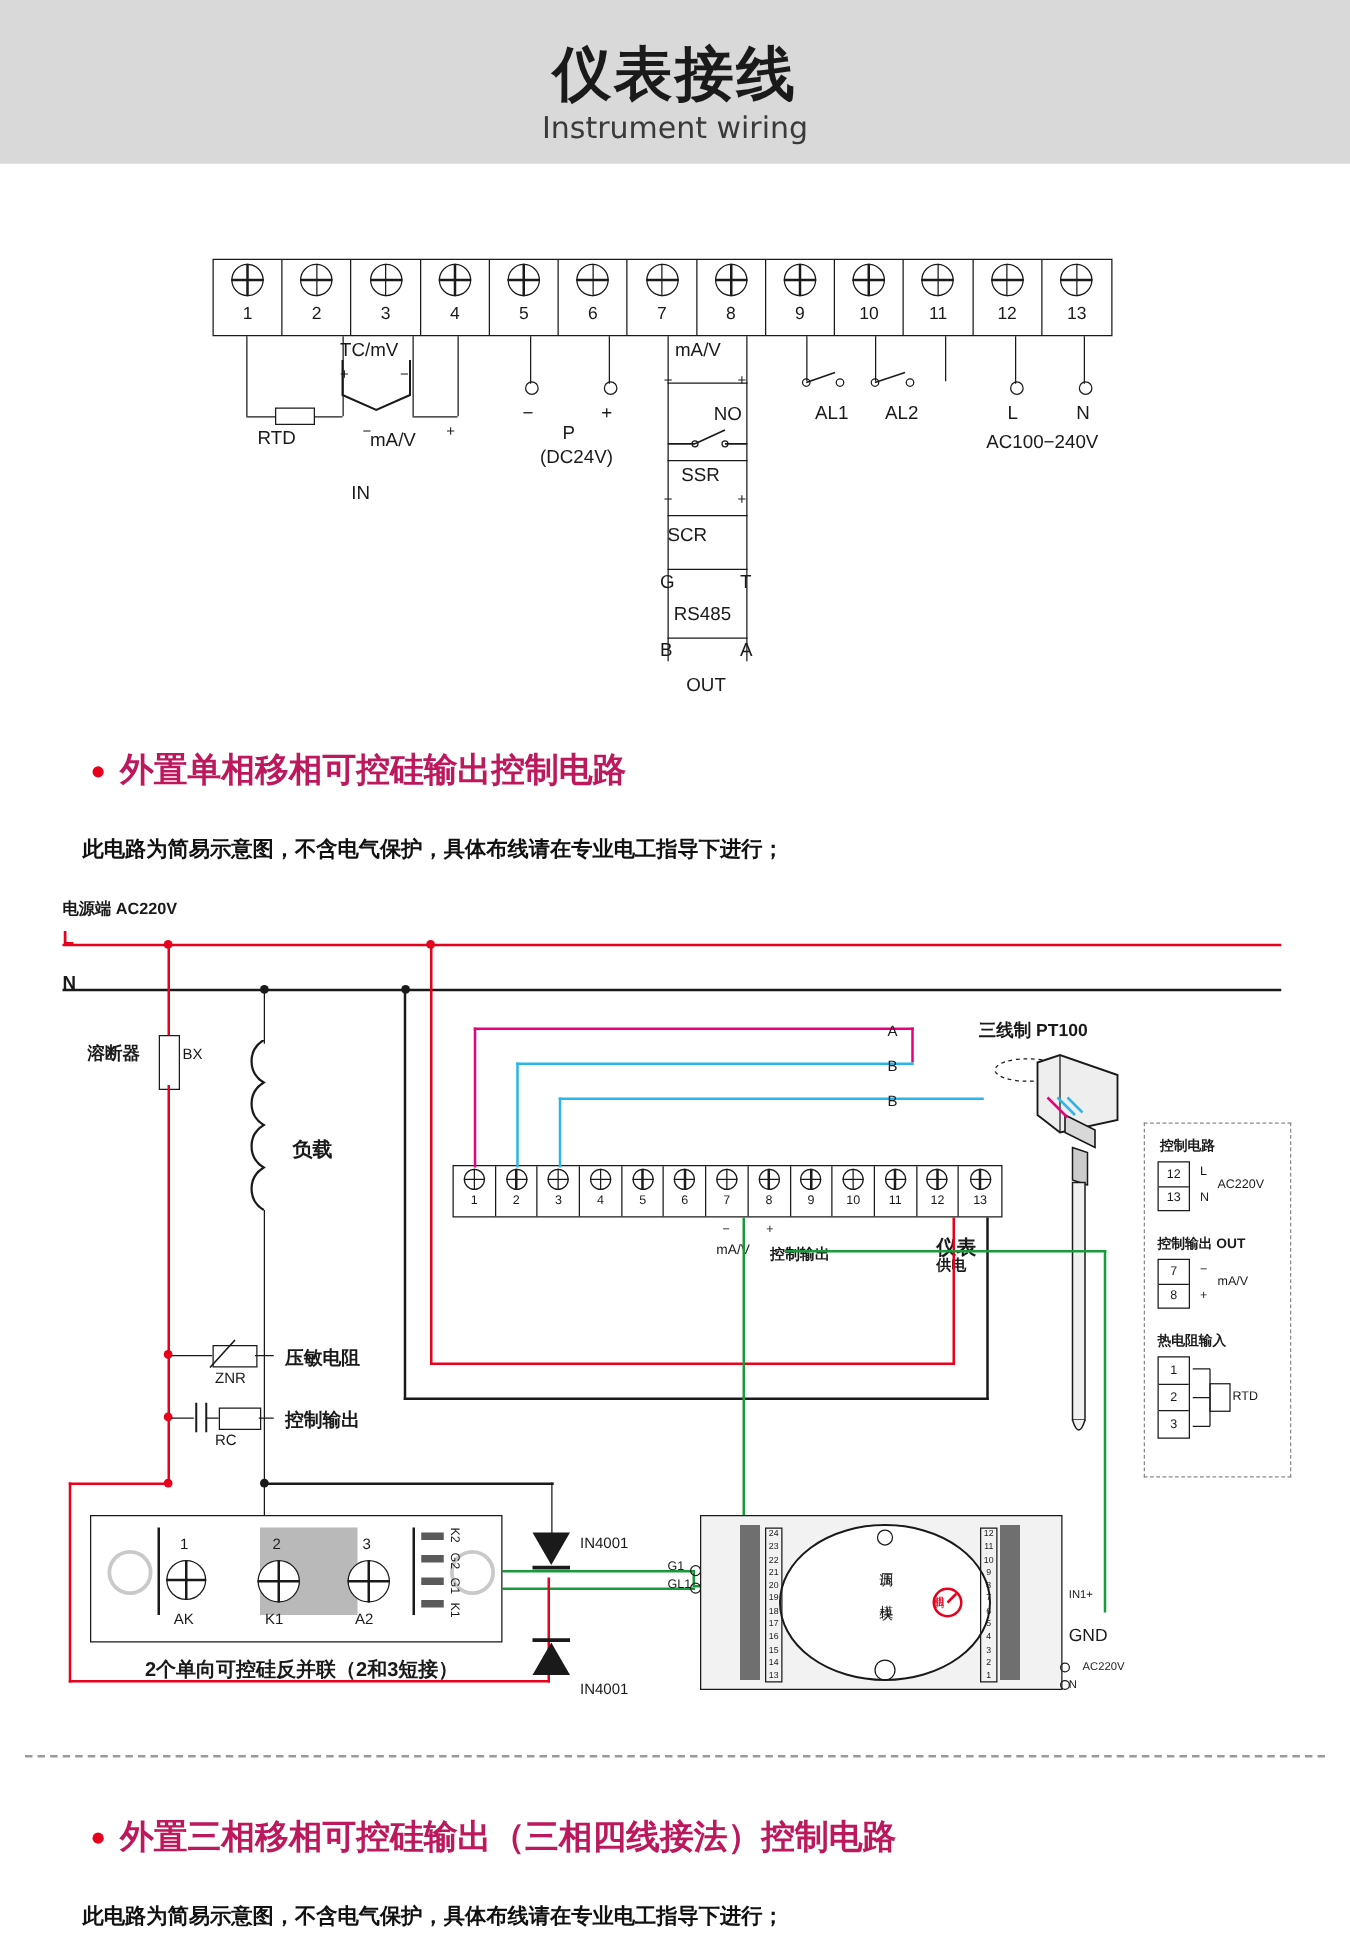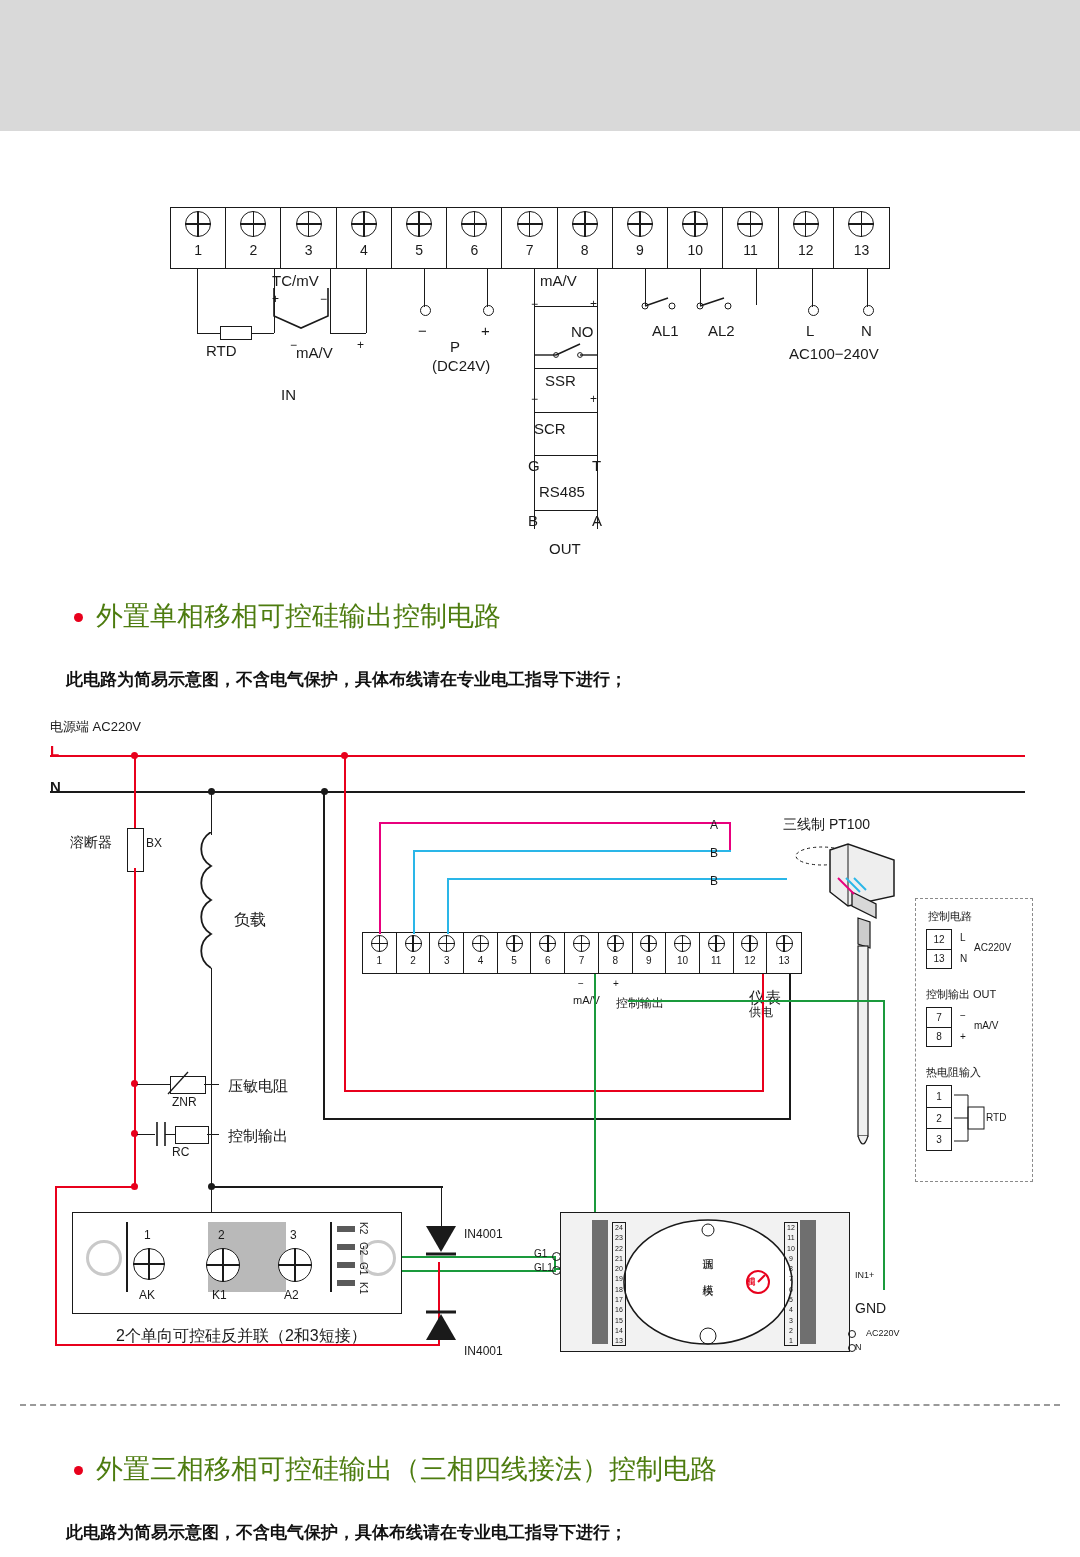--- a/index.html
+++ b/index.html
@@ -19,21 +19,21 @@
   }
   .header .en{
     position:absolute;width:100%;text-align:center;top:88px;
     font-size:24px;color:#3a3a3a;font-family:"DejaVu Sans",sans-serif;
   }
   
   .abs{position:absolute;}
   .lbl{position:absolute;font-size:15px;white-space:nowrap;}
   .lbl-s{position:absolute;font-size:12px;white-space:nowrap;}
   .lbl-xs{position:absolute;font-size:10px;white-space:nowrap;}
-  .lbl-cn{position:absolute;font-size:14px;white-space:nowrap;font-weight:normal;}
+  .lbl-cn{position:absolute;font-size:14px;white-space:nowrap;font-weight:bold;}
   .hline{position:absolute;background:#1a1a1a;height:1px;}
   .vline{position:absolute;background:#1a1a1a;width:1px;}
   .hline-r{position:absolute;background:#e8001c;height:2px;}
   .vline-r{position:absolute;background:#e8001c;width:2px;}
   .dot{position:absolute;width:7px;height:7px;border-radius:50%;background:#e8001c;}
   .dotk{position:absolute;width:7px;height:7px;border-radius:50%;background:#1a1a1a;}
   
   .strip{
     position:absolute;border:1.5px solid #1a1a1a;background:#fff;box-sizing:border-box;
     display:flex;
@@ -51,21 +51,21 @@
     content:"";position:absolute;background:#1a1a1a;
   }
   .screw:before{left:50%;top:-1px;bottom:-1px;width:1.5px;margin-left:-0.75px;}
   .screw:after{top:50%;left:-1px;right:-1px;height:1.5px;margin-top:-0.75px;}
   .tnum{font-size:14px;line-height:1;}
   
   .bullet{
     position:absolute;width:9px;height:9px;border-radius:50%;background:#e8001c;
   }
   .sec-title{
-    position:absolute;font-size:27px;font-weight:normal;color:#4d7c0f;white-space:nowrap;
+    position:absolute;font-size:27px;font-weight:bold;color:#be185d;white-space:nowrap;
   }
   .sec-sub{
     position:absolute;font-size:17px;font-weight:bold;color:#111;white-space:nowrap;
   }
   .dash-sep{
     position:absolute;border-top:2px dashed #9a9a9a;width:1040px;left:20px;
   }
   
   .strip2{position:absolute;border:1.5px solid #1a1a1a;background:#fff;box-sizing:border-box;display:flex;}
   
@@ -85,20 +85,22 @@
   .w-cyan{position:absolute;background:#2ab6e8;}
   .w-green{position:absolute;background:#1a9a3c;}
   .w-red{position:absolute;background:#e8001c;}
   .w-black{position:absolute;background:#1a1a1a;}
   .vert-text{position:absolute;writing-mode:vertical-rl;font-size:10px;letter-spacing:0px;}
 </style>
 </head>
 <body>
 
 <div class="header">
+  <div class="cn">仪表接线</div>
+  <div class="en">Instrument wiring</div>
 </div>
 
 <div>
 
   <div class="strip" style="left:170px;top:207px;width:720px;height:62px;">
     <div class="term" style="width:55.4px;">
       <div class="screw" style="width:26px;height:26px;margin-top:3px;"></div>
       <div class="tnum" style="margin-top:6px;">1</div>
     </div>
     <div class="term" style="width:55.4px;">

